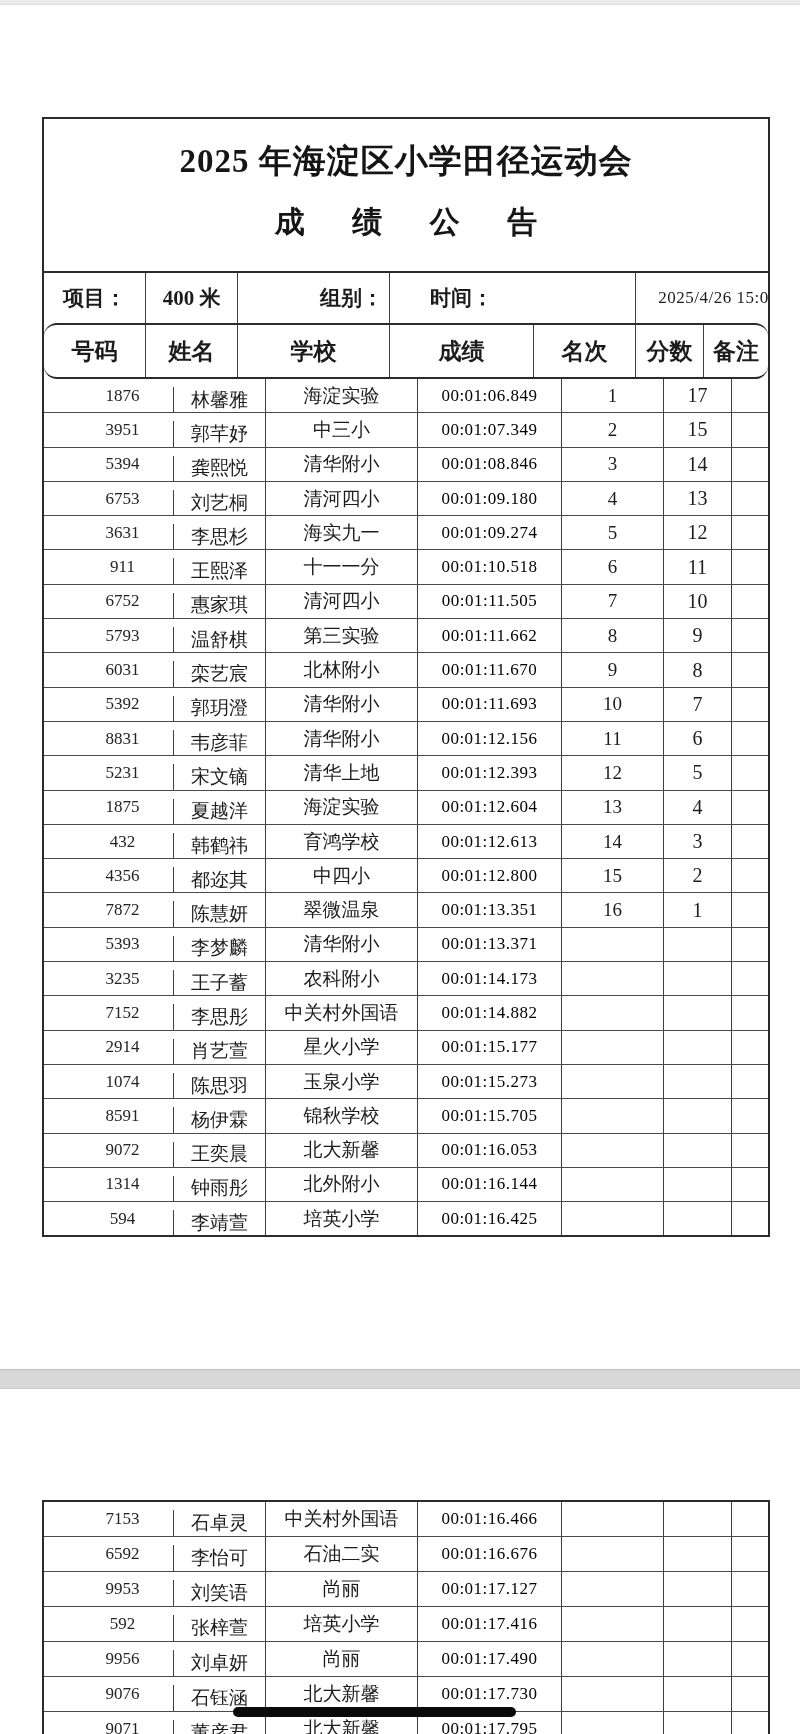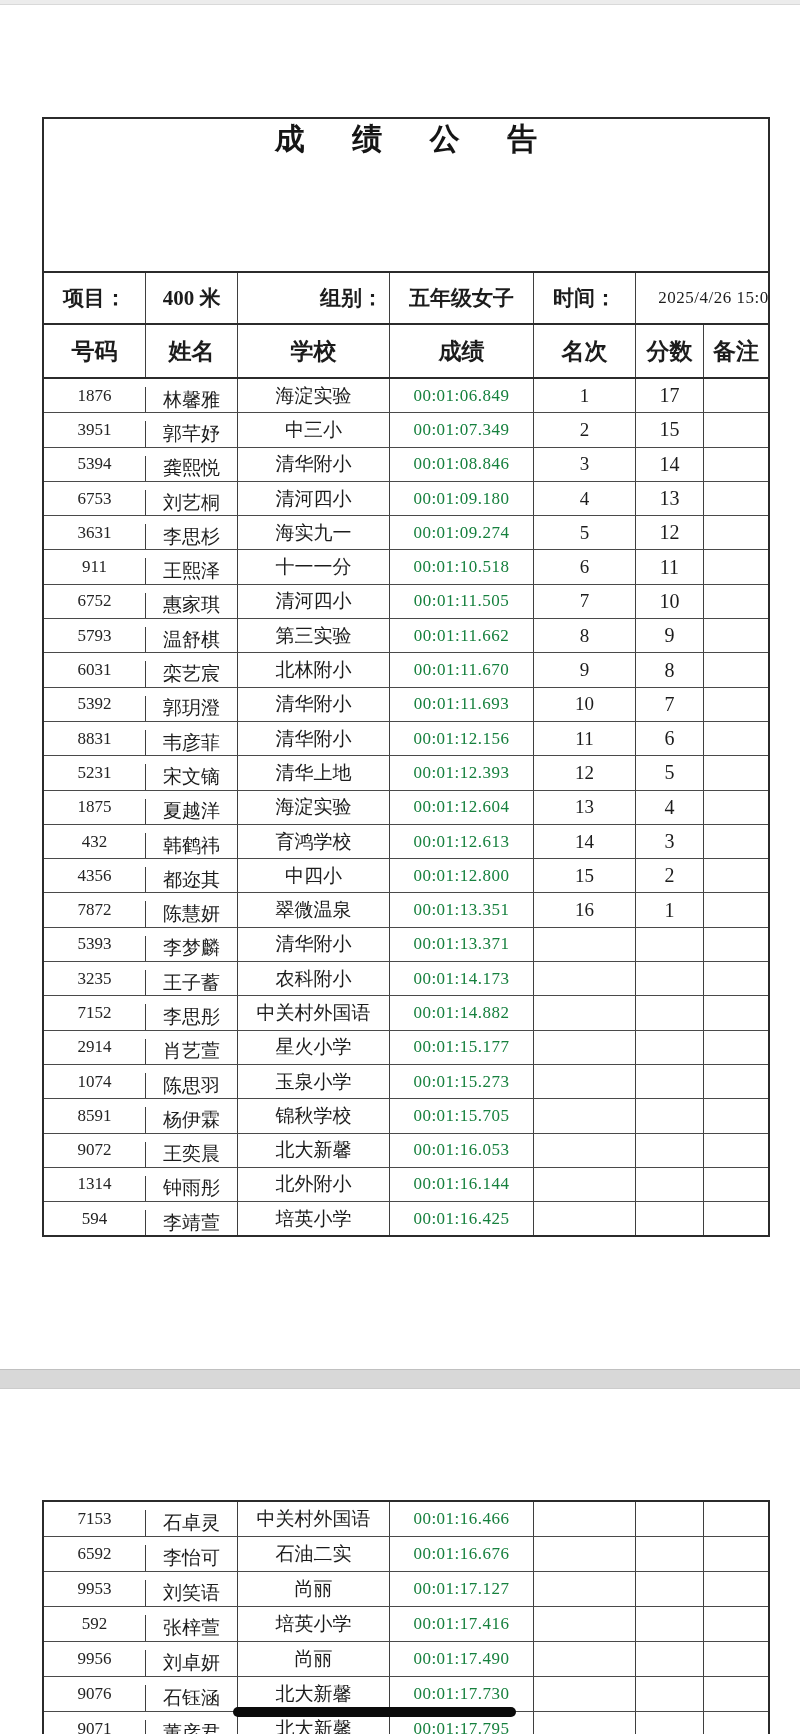--- a/index.html
+++ b/index.html
@@ -17,44 +17,44 @@
   .sheet{
     position:absolute;left:42px;top:117px;width:728px;
     border:2px solid #2b2b2b;background:#fff;box-sizing:border-box;
   }
   .title-block{height:152px;text-align:center;}
   .doc-title{
     padding-top:20px;font-size:33px;font-weight:bold;letter-spacing:1px;
     color:#151515;
   }
   .doc-subtitle{
-    font-size:30px;font-weight:bold;letter-spacing:20px;
+    margin-top:18px;font-size:30px;font-weight:bold;letter-spacing:20px;
     padding-left:20px;color:#151515;
   }
   .grid-row{
     display:grid;
     grid-template-columns:101px 92px 152px 144px 102px 68px 65px;
   }
   .cell{
     box-sizing:border-box;border-left:1.5px solid #3f3f3f;
     display:flex;align-items:center;justify-content:center;
     overflow:hidden;white-space:nowrap;
   }
   .cell:first-child{border-left:none;}
   .info-row{height:50px;border-top:2px solid #2b2b2b;font-weight:bold;font-size:21px;text-align:center;}
   .info-row .right{justify-content:flex-end;padding-right:6px;}
   .info-row .date{grid-column:6/8;font-size:17px;font-weight:normal;letter-spacing:0.5px;padding-left:32px;}
   .head-row{height:52px;border-top:2px solid #2b2b2b;border-bottom:2px solid #2b2b2b;
-    font-weight:bold;font-size:23px;}
-  .trow{height:33.3px;border-top:1.5px solid #4a4a4a;}
+    font-weight:bold;font-size:23px;border-radius:13px;}
+  .trow{height:33.3px;border-top:1.5px solid #4a4a4a;padding-left:28px;}
   .trow:first-child{border-top:none;}
   .td-num{font-size:17px;color:#232323;}
   .td-name{font-size:19px;margin-top:8px;}
   .td-school{font-size:19px;}
-  .td-time{font-size:17px;letter-spacing:0.5px;color:#15803d;}
+  .td-time{font-size:17px;letter-spacing:0.5px;color:#000000;}
   .td-rank{font-size:19px;}
   .td-score{font-size:20px;}
   .td-remark{font-size:17px;}
   
   .page-separator{
     position:absolute;left:0;top:1369px;width:800px;height:18px;
     background:#d8d8d8;border-top:1px solid #c0c0c0;border-bottom:1px solid #cccccc;
   }
   
   .sheet2{
@@ -69,28 +69,28 @@
   }
 </style>
 </head>
 <body>
 
 <div class="top-bar"></div>
 
 <div class="sheet">
 
   <div class="title-block">
+    <div class="doc-title">2025 年海淀区小学田径运动会</div>
     <div class="doc-subtitle">成 绩 公 告</div>
   </div>
 
   <div class="grid-row info-row">
     <div class="cell">项目：</div>
     <div class="cell">400 米</div>
     <div class="cell right">组别：</div>
-    <div class="cell">五年级女子</div>
     <div class="cell">时间：</div>
     <div class="cell date">2025/4/26 15:04</div>
   </div>
 
   <div class="grid-row head-row">
     <div class="cell">号码</div>
     <div class="cell">姓名</div>
     <div class="cell">学校</div>
     <div class="cell">成绩</div>
     <div class="cell">名次</div>

